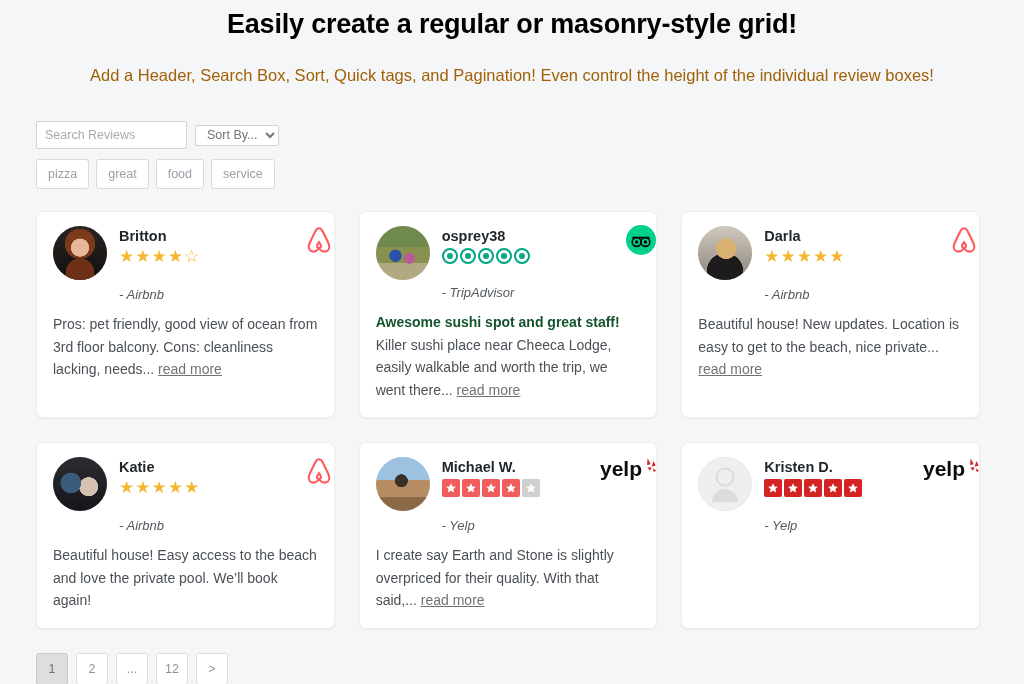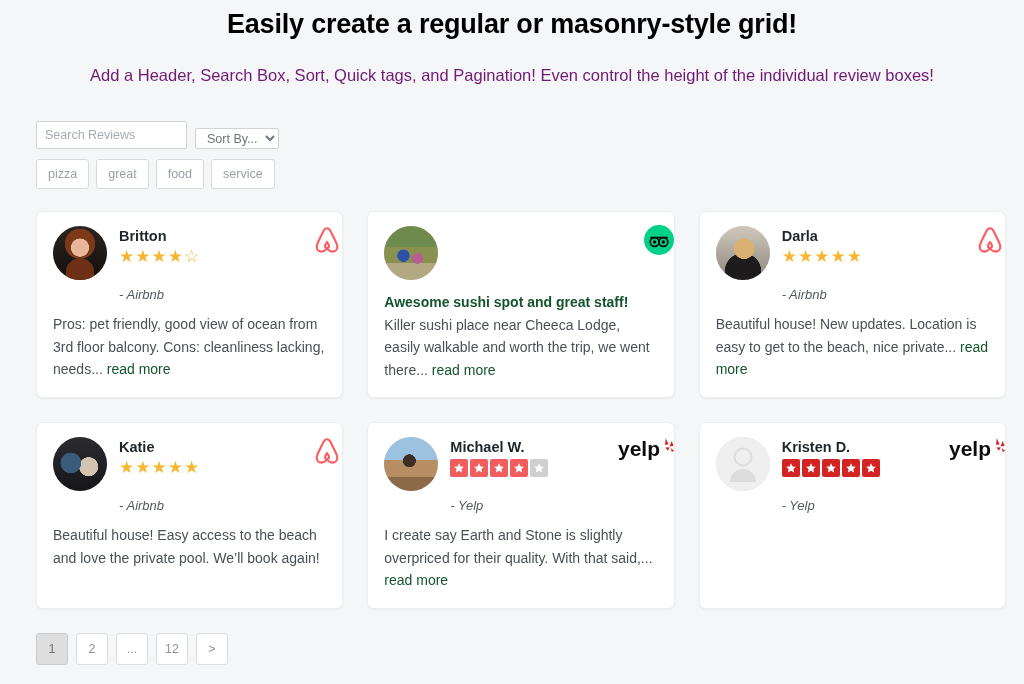--- a/index.html
+++ b/index.html
@@ -20,32 +20,32 @@
     font-weight: bold;
     color: #000000;
     letter-spacing: -0.2px;
     margin: 6px 0 0 0;
     padding: 0 40px;
     line-height: 36px;
   }
   .page-subtitle {
     text-align: center;
     font-size: 16.5px;
-    color: #701a75;
+    color: #a16207;
     margin: 22px 0 0 0;
     padding: 0 30px;
     line-height: 22px;
     font-weight: normal;
   }
 
   
   .controls {
     margin: 35px 0 0 36px;
     display: flex;
-    align-items: flex-end;
+    align-items: center;
     gap: 8px;
   }
   .search-input {
     width: 151px;
     height: 28px;
     border: 1px solid #cfd3d6;
     background: #fff;
     border-radius: 2px;
     font-size: 12.5px;
     font-family: "Liberation Sans", sans-serif;
@@ -82,21 +82,21 @@
     align-items: center;
     justify-content: center;
     padding: 1px 11px;
     cursor: pointer;
     font-family: "Liberation Sans", sans-serif;
   }
 
   
   .grid {
     margin: 22px 0 0 0;
-    padding: 0 18px 0 36px;
+    padding: 0 44px 0 36px;
     display: grid;
     grid-template-columns: repeat(3, 1fr);
     column-gap: 24px;
     row-gap: 24px;
   }
   .card {
     background: #ffffff;
     border: 1px solid #eceef0;
     border-radius: 7px;
     box-shadow: 0 1px 2px rgba(16,24,32,0.05);
@@ -136,21 +136,21 @@
     top: 13px;
     right: 0;
   }
   .card-body {
     margin-top: 11px;
     font-size: 14px;
     line-height: 22.5px;
     color: #4a5056;
   }
   .review-title { font-weight: bold; color: #14532d; }
-  .read-more { color: #14532d; cursor: pointer; }
+  .read-more { color: #737373; cursor: pointer; text-decoration: underline; }
 
   
   .stars { display: flex; gap: 1px; line-height: 1; margin-top: 1px;}
   .star { font-size: 17px; line-height: 19px; color: #f5b731; }
   .star.empty { color: #f5b731; }
 
   .ta-dots { display: flex; gap: 2px; margin-top: 3px; }
   .ta-dot {
     width: 16px; height: 16px; border-radius: 50%;
     border: 2px solid #00a680;
@@ -271,20 +271,31 @@
           <path d="M7 12.5h16" stroke="#0a0a0a" stroke-width="1.6" stroke-linecap="round"></path>
           <circle cx="10.6" cy="17" r="4.4" fill="none" stroke="#0a0a0a" stroke-width="1.7"></circle>
           <circle cx="19.4" cy="17" r="4.4" fill="none" stroke="#0a0a0a" stroke-width="1.7"></circle>
           <circle cx="10.6" cy="17" r="1.7" fill="#0a0a0a"></circle>
           <circle cx="19.4" cy="17" r="1.7" fill="#0a0a0a"></circle>
         </svg></span>
       <div class="card-head">
         <div class="avatar">
           <span class="ph ph-osprey"></span>
         </div>
+        <div class="meta">
+          <div class="reviewer-name">osprey38</div>
+          <div class="ta-dots">
+            <span class="ta-dot"></span>
+            <span class="ta-dot"></span>
+            <span class="ta-dot"></span>
+            <span class="ta-dot"></span>
+            <span class="ta-dot"></span>
+          </div>
+          <div class="source-label">- TripAdvisor</div>
+        </div>
       </div>
       <div class="card-body"><span class="review-title">Awesome sushi spot and great staff!</span> <span>Killer sushi place near Cheeca Lodge, easily walkable and worth the trip, we went there...</span> <span class="read-more">read more</span></div>
     </div>
     <div class="card">
       <span class="brand-logo"><svg width="30" height="32" viewBox="0 0 30 32">
           <path d="M15 3.2c1.5 0 2.6 1 3.5 2.8 1.4 2.7 3.2 6.4 5.4 11 .9 1.9 1.4 3.4 1.4 4.7 0 2.9-2.1 4.9-4.8 4.9-1.9 0-3.6-1-5.5-3-1.9 2-3.6 3-5.5 3-2.7 0-4.8-2-4.8-4.9 0-1.3.5-2.8 1.4-4.7 2.2-4.6 4-8.3 5.4-11C12.4 4.2 13.5 3.2 15 3.2z" fill="none" stroke="#ff5a5f" stroke-width="2.1"></path>
           <path d="M15 17.2c1.3 1.5 2 2.8 2 3.9 0 1.2-.8 2-2 2s-2-.8-2-2c0-1.1.7-2.4 2-3.9z" fill="none" stroke="#ff5a5f" stroke-width="2.1"></path>
         </svg></span>
       <div class="card-head">
         <div class="avatar">

